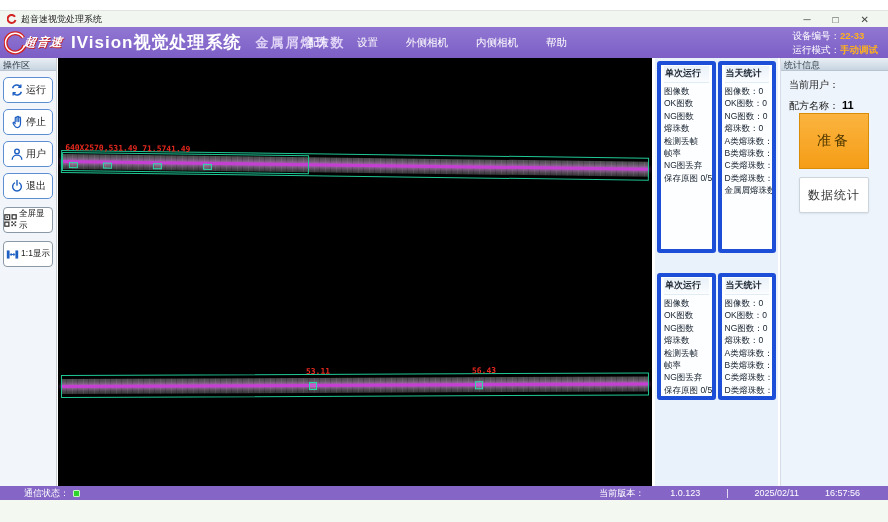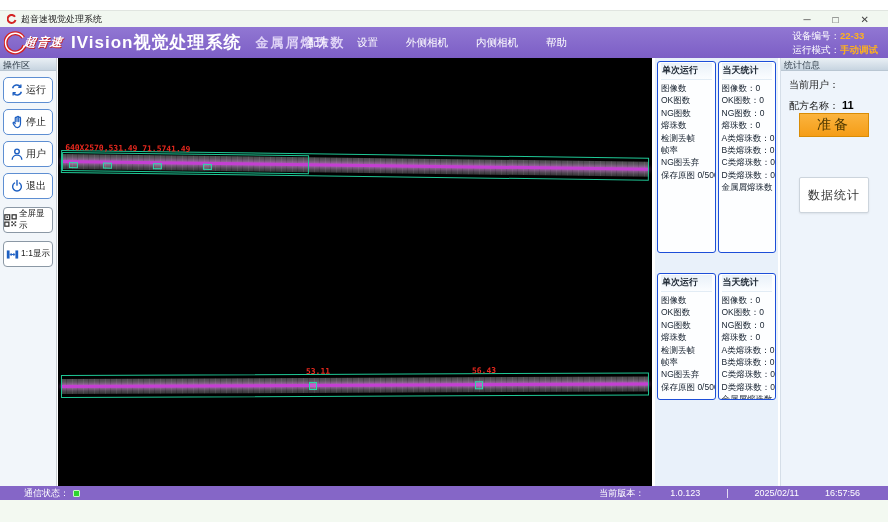--- a/index.html
+++ b/index.html
@@ -65,31 +65,31 @@
     font-family:"DejaVu Sans Mono", monospace; white-space:nowrap; }
   .cam1 .meas { left:4px; top:-11px; }
   .m2a { left:245px; top:-11px; } .m2b { left:411px; top:-11px; }
   .cam2 .det-box { top:4px; width:8px; height:8px; }
 
   
   .statscol { position:absolute; left:655px; top:0; bottom:0; width:123px; background:#e9f1fa; }
   .stats-sec { position:absolute; left:2px; right:2px; display:flex; gap:2px; }
   .sec1 { top:3px; height:192px; }
   .sec2 { top:215px; height:127px; }
-  .stat-box { flex:1; background:#fdfeff; border:1px solid #1d4ed8; border-radius:3px; padding:1px 3px 0; overflow:hidden; }
+  .stat-box { flex:1; background:#fdfeff; border:4px solid #1d4ed8; border-radius:3px; padding:1px 3px 0; overflow:hidden; }
   .stat-box .cap { font-size:9px; font-weight:bold; color:#222c38; padding:1px 1px 2px;
     background:linear-gradient(#e9f1f9,#fbfdff); border-bottom:1px solid #e2ecf5; margin-bottom:2px; white-space:nowrap; }
   .srow { font-size:8.5px; color:#15202e; line-height:12.4px; white-space:nowrap; }
   .srow .sval { color:#15202e; }
 
   
   .infocol { position:absolute; left:780px; right:0; top:0; bottom:0; background:#eef4fb; border-left:1px solid #d5dee8; }
   .info-row { font-size:10px; color:#222; margin:7px 12px 0 8px; white-space:nowrap; }
   .recipe-val { font-weight:bold; font-size:11px; margin-left:3px; color:#000; }
-  .prepare-btn { position:absolute; left:18px; top:55px; width:70px; height:24px;
+  .prepare-btn { position:absolute; left:18px; top:55px; width:70px; height:56px;
     background:linear-gradient(#fbb43f,#f59d17); border:1px solid #d98c05; font-size:14px;
     color:#4e3800; cursor:pointer; letter-spacing:3px; }
   .data-btn { position:absolute; left:18px; top:119px; width:70px; height:36px;
     background:#fff; border:1px solid #ccd4dc; border-radius:2px; font-size:12px; color:#333;
     cursor:pointer; letter-spacing:1px; box-shadow:0 1px 2px rgba(0,0,0,.08); }
 
   
   .statusbar { position:absolute; top:486px; left:0; right:0; height:14px; background:#8566c7;
     color:#fff; font-size:9px; display:flex; align-items:center; padding:0 24px; }
   .comm-ind { width:7px; height:7px; background:#2ed32e; border:1px solid #c9f4c9; border-radius:1px; margin-left:4px; }

